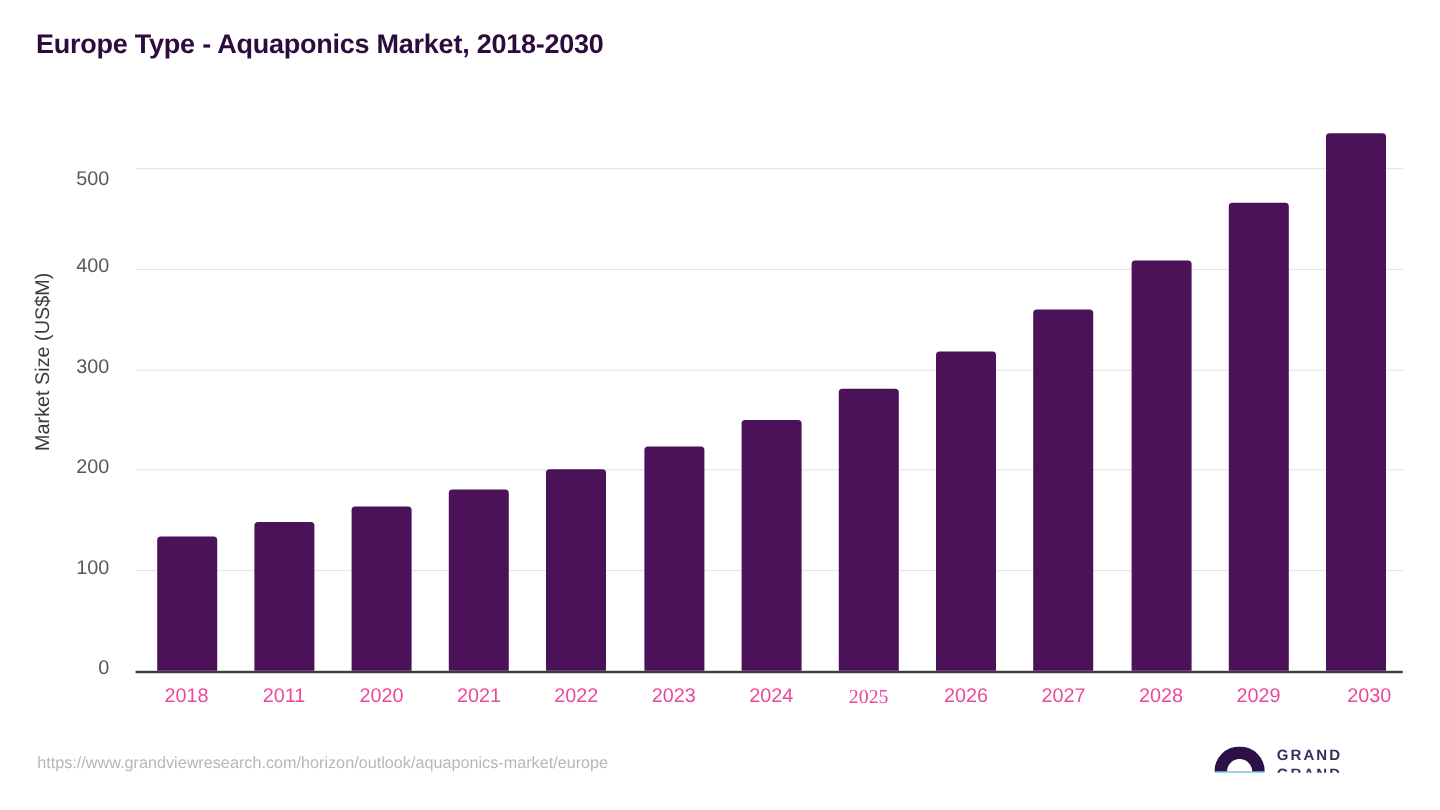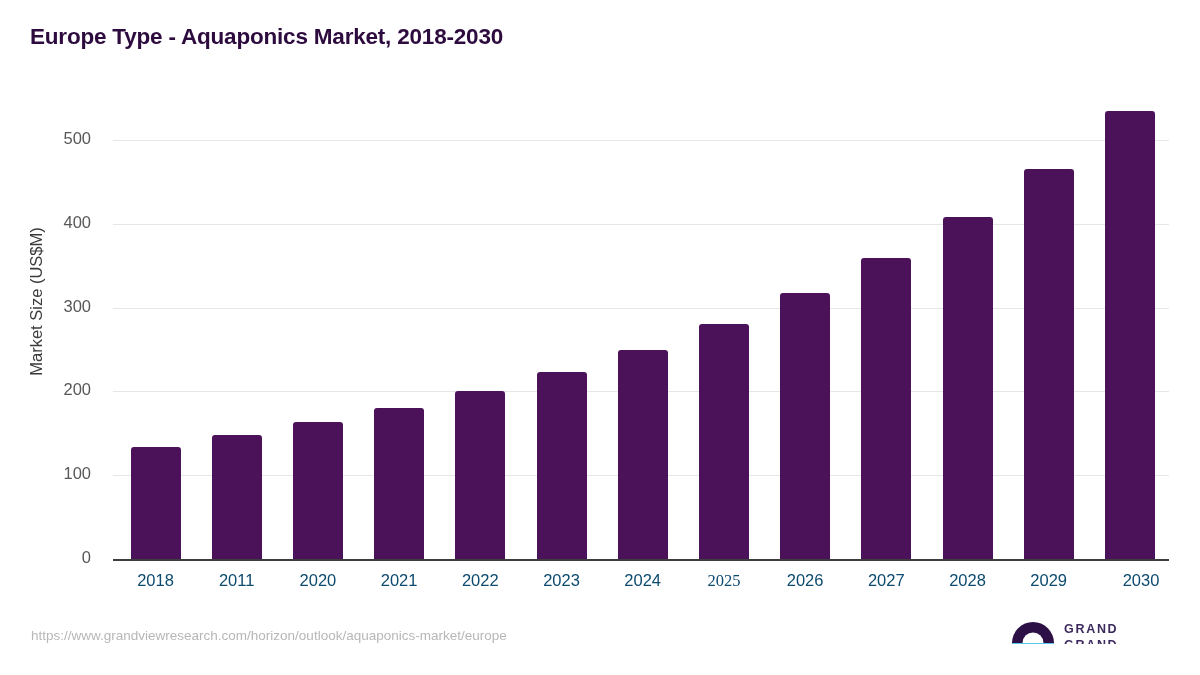--- a/index.html
+++ b/index.html
@@ -73,21 +73,21 @@
   }
   .bar {
     position: absolute;
     background: #4b1159;
     border-radius: 3px 3px 0 0;
   }
   .xtick-label {
     position: absolute;
     top: 571px;
     font-size: 16.5px;
-    color: #0c4a6e;
+    color: #ec4899;
     text-align: center;
     white-space: nowrap;
   }
 
   
   .source-url {
     position: absolute;
     left: 31px;
     top: 628px;
     font-size: 13.5px;
@@ -147,21 +147,21 @@
         <div class="gridline" style="top: 308px;"></div>
         <div class="gridline" style="top: 224px;"></div>
         <div class="gridline" style="top: 140px;"></div>
       </div>
     <div id="yticks">
         <div class="ytick-label" style="top: 548px; left: 0px; width: 91px;">0</div>
         <div class="ytick-label" style="top: 464.2px; left: 0px; width: 91px;">100</div>
         <div class="ytick-label" style="top: 380.4px; left: 0px; width: 91px;">200</div>
         <div class="ytick-label" style="top: 296.6px; left: 0px; width: 91px;">300</div>
         <div class="ytick-label" style="top: 212.8px; left: 0px; width: 91px;">400</div>
-        <div class="ytick-label" style="top: 129px; left: 0px; width: 91px;">500</div>
+        <div class="ytick-label" style="top: 140px; left: 0px; width: 91px;">500</div>
       </div>
     <div id="bars">
         <div class="bar" title="2018: 134" style="left: 130.5px; width: 50px; top: 446.708px; height: 112.292px; background: rgb(75, 17, 89);"></div>
         <div class="bar" title="2019: 148" style="left: 211.7px; width: 50px; top: 434.976px; height: 124.024px; background: rgb(75, 17, 89);"></div>
         <div class="bar" title="2020: 163" style="left: 292.9px; width: 50px; top: 422.406px; height: 136.594px; background: rgb(75, 17, 89);"></div>
         <div class="bar" title="2021: 180" style="left: 374.1px; width: 50px; top: 408.16px; height: 150.84px; background: rgb(75, 17, 89);"></div>
         <div class="bar" title="2022: 201" style="left: 455.3px; width: 50px; top: 390.562px; height: 168.438px; background: rgb(75, 17, 89);"></div>
         <div class="bar" title="2023: 223" style="left: 536.5px; width: 50px; top: 372.126px; height: 186.874px; background: rgb(75, 17, 89);"></div>
         <div class="bar" title="2024: 249" style="left: 617.7px; width: 50px; top: 350.338px; height: 208.662px; background: rgb(75, 17, 89);"></div>
         <div class="bar" title="2025: 280" style="left: 698.9px; width: 50px; top: 324.36px; height: 234.64px; background: rgb(75, 17, 89);"></div>

